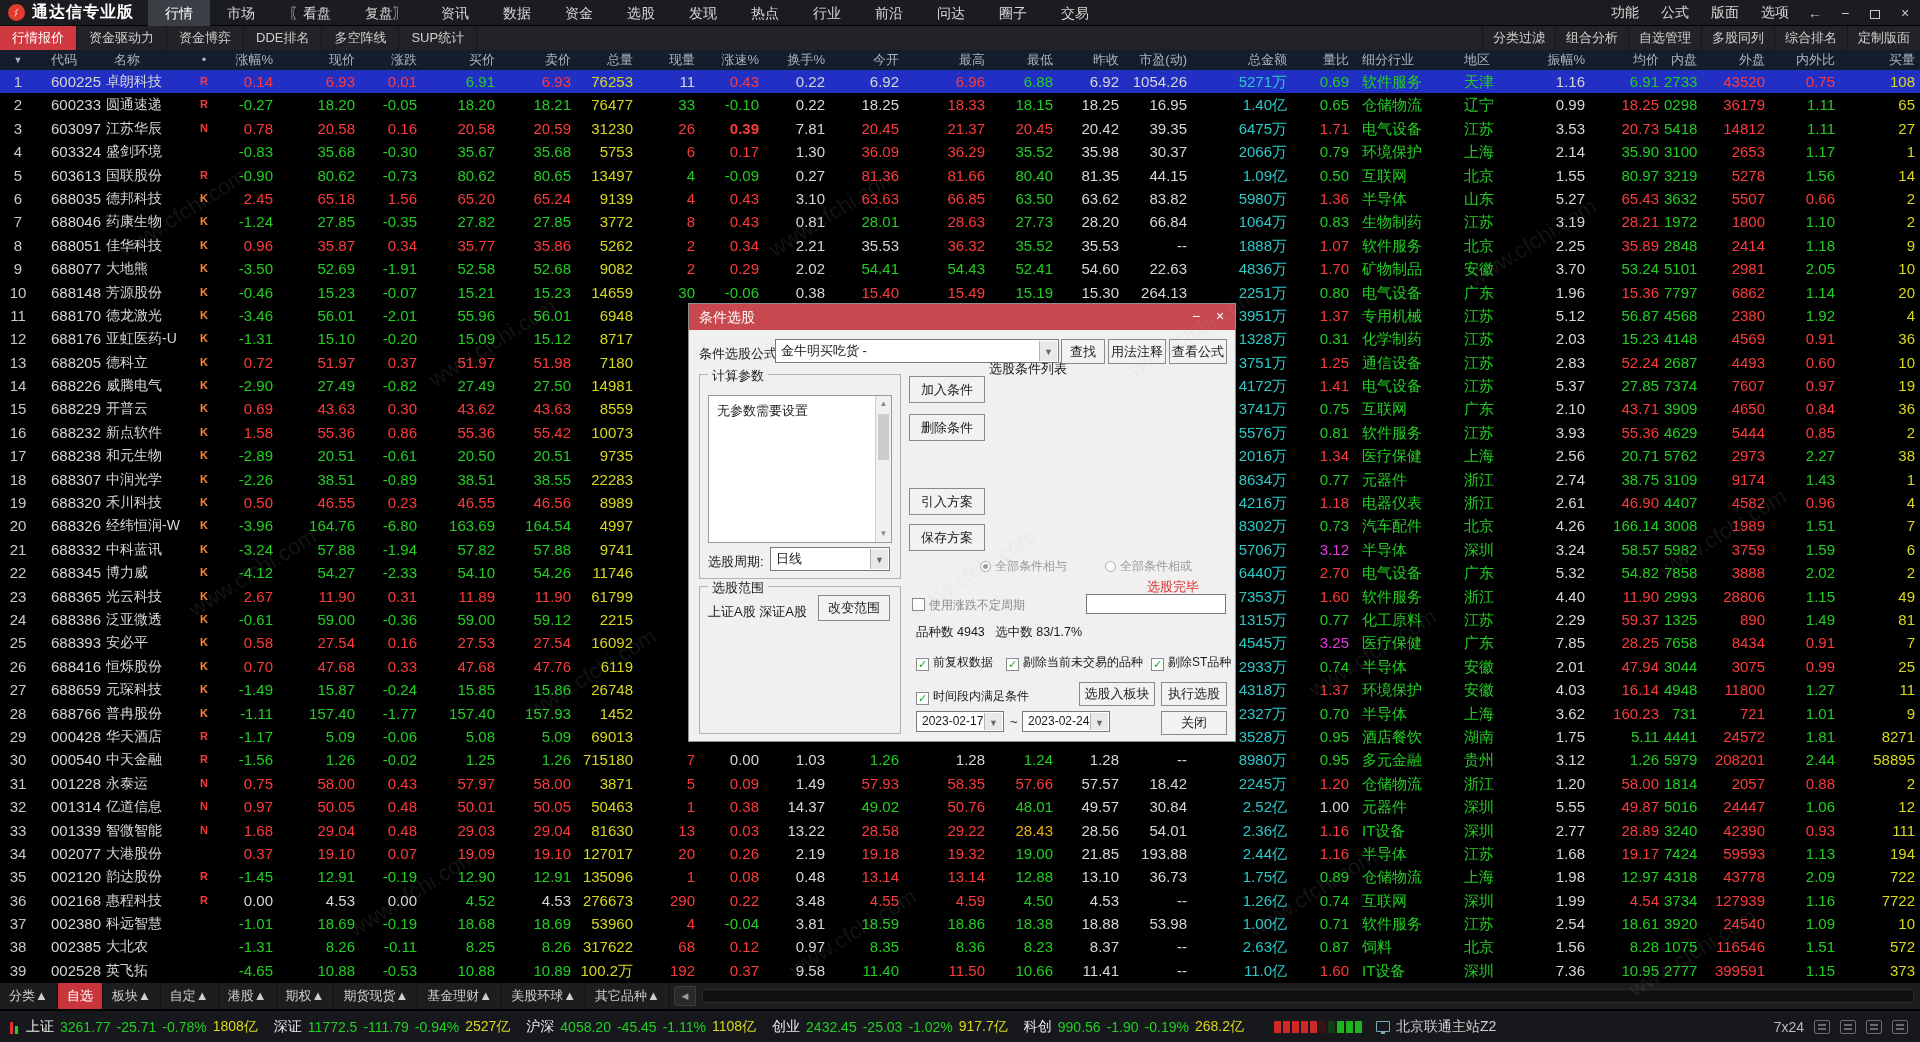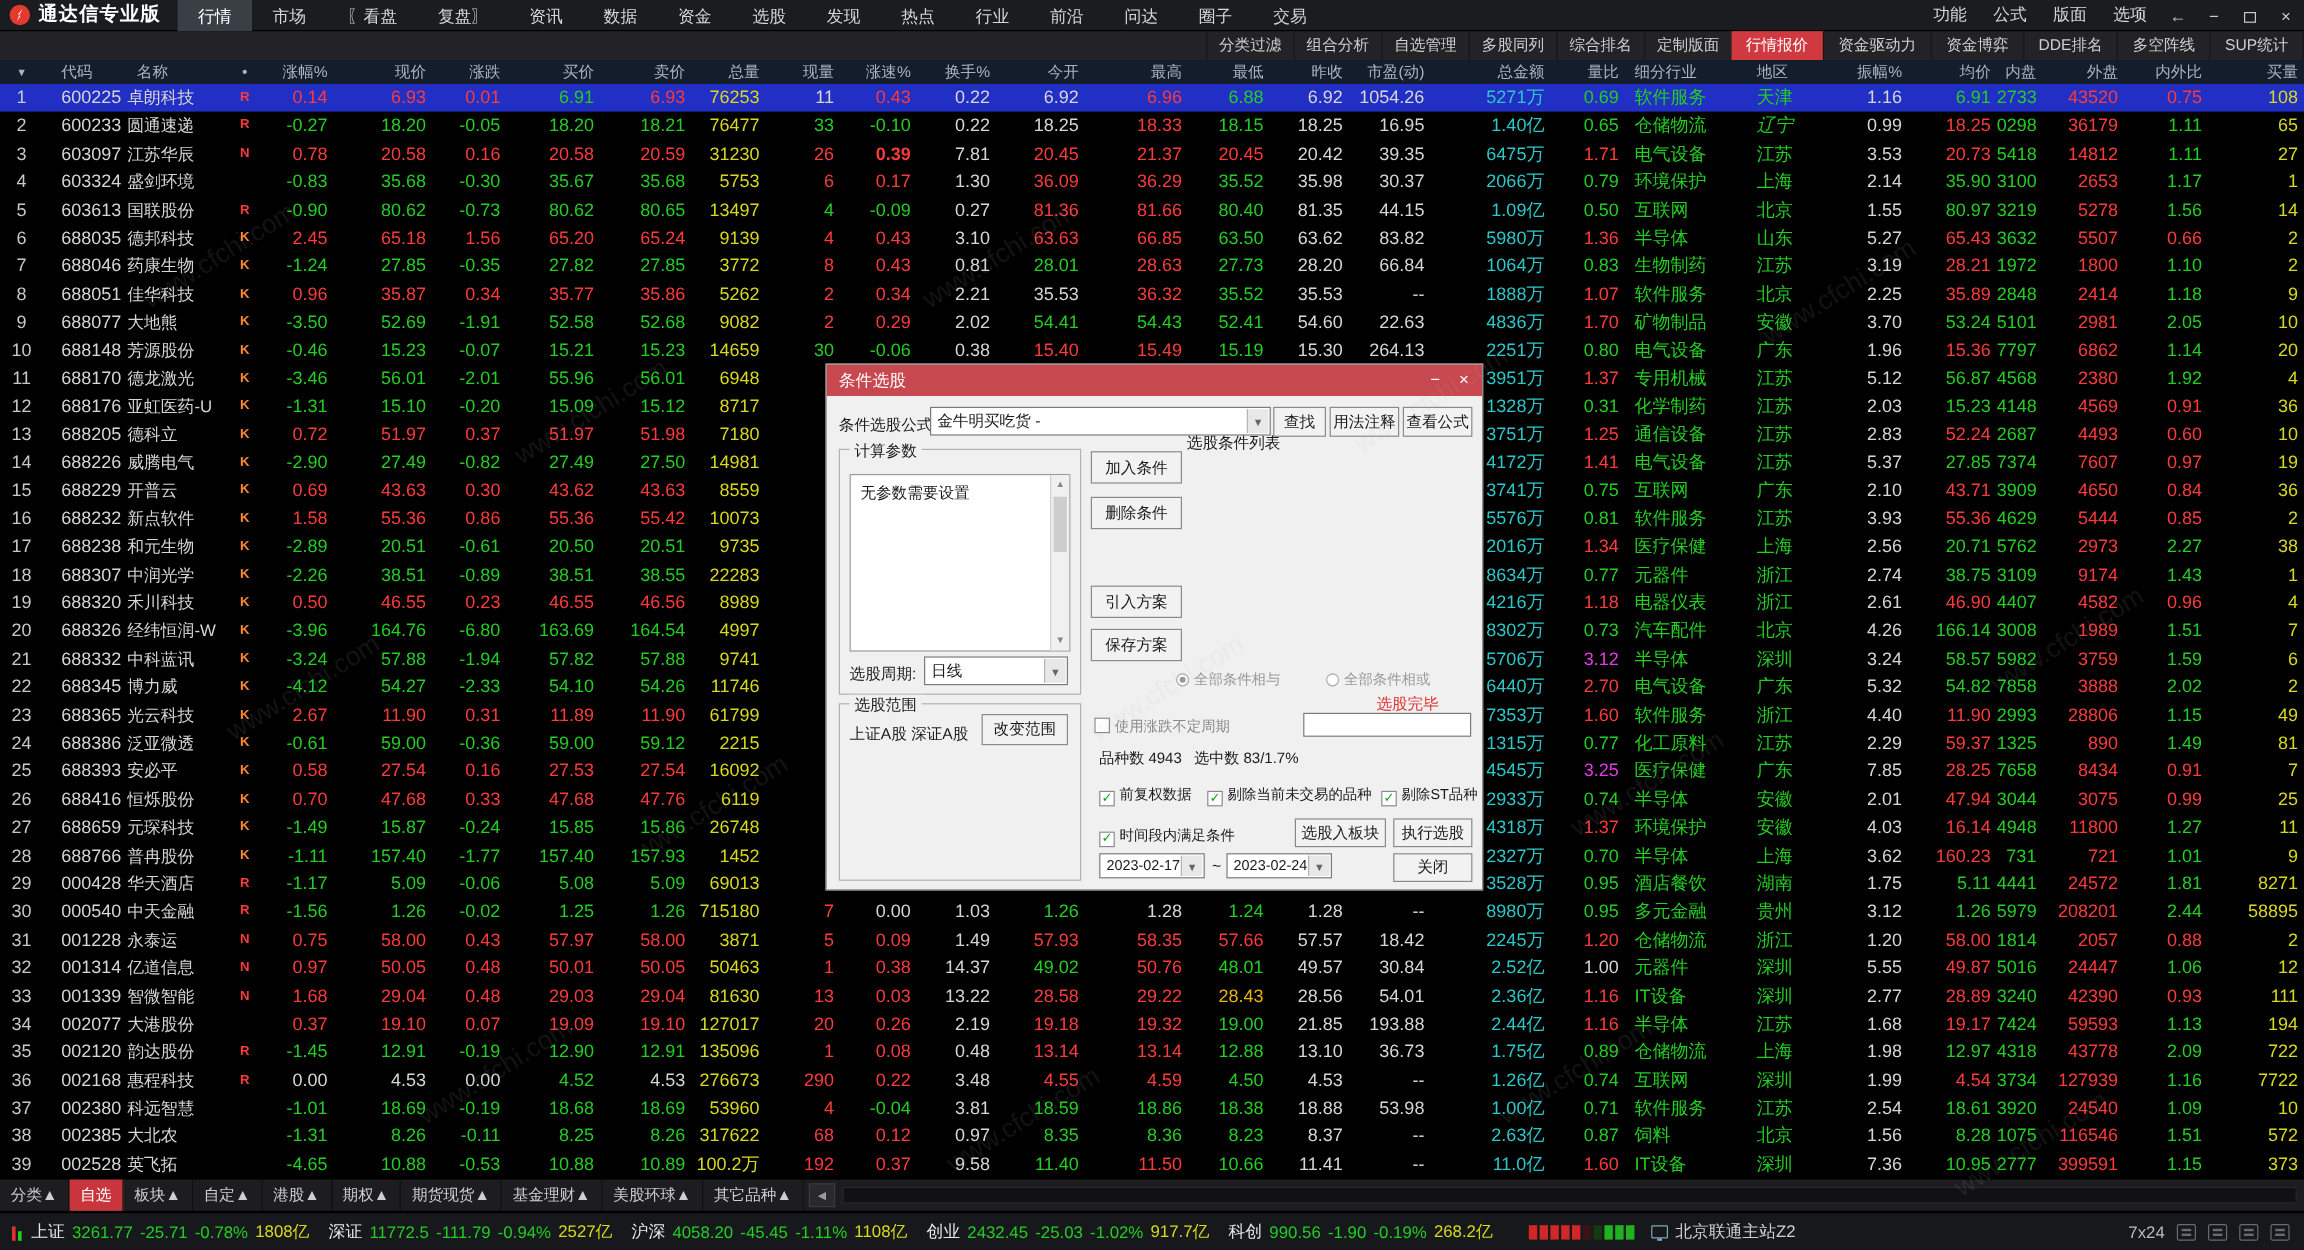--- a/index.html
+++ b/index.html
@@ -140,35 +140,35 @@
       <div class="menu-right-item">版面</div>
       <div class="menu-right-item">选项</div>
       <div class="winbtn">←</div>
       <div class="winbtn">−</div>
       <div class="winbtn"><span class="restore-box"></span></div>
       <div class="winbtn">×</div>
     </div>
 </div>
 
 <div id="subbar">
+  <div id="sub-tabs" style="display:flex">
+      <div class="sub-tab active">行情报价</div>
+      <div class="sub-tab">资金驱动力</div>
+      <div class="sub-tab">资金博弈</div>
+      <div class="sub-tab">DDE排名</div>
+      <div class="sub-tab">多空阵线</div>
+      <div class="sub-tab">SUP统计</div>
+    </div>
   <div id="subbar-right">
       <div class="sub-tool">分类过滤</div>
       <div class="sub-tool">组合分析</div>
       <div class="sub-tool">自选管理</div>
       <div class="sub-tool">多股同列</div>
       <div class="sub-tool">综合排名</div>
       <div class="sub-tool">定制版面</div>
-    </div>
-  <div id="sub-tabs" style="display:flex">
-      <div class="sub-tab active">行情报价</div>
-      <div class="sub-tab">资金驱动力</div>
-      <div class="sub-tab">资金博弈</div>
-      <div class="sub-tab">DDE排名</div>
-      <div class="sub-tab">多空阵线</div>
-      <div class="sub-tab">SUP统计</div>
     </div>
 </div>
 
 <div id="thead">
     <div class="hcell ac" style="width: 36px; font-size: 9px;">▼</div>
     <div class="hcell al" style="width: 70px; padding-left: 15px;">代码</div>
     <div class="hcell al" style="width: 76px; padding-left: 8px;">名称</div>
     <div class="hcell ac" style="width: 44px;">•</div>
     <div class="hcell ar" style="width: 52px;">涨幅%</div>
     <div class="hcell ar" style="width: 82px;">现价</div>
@@ -241,21 +241,21 @@
       <div class="tcell ar" style="width: 64px; color: rgb(35, 205, 35);">-0.10</div>
       <div class="tcell ar" style="width: 66px; color: rgb(214, 214, 214);">0.22</div>
       <div class="tcell ar" style="width: 74px; color: rgb(214, 214, 214);">18.25</div>
       <div class="tcell ar" style="width: 86px; color: rgb(251, 59, 59);">18.33</div>
       <div class="tcell ar" style="width: 68px; color: rgb(35, 205, 35);">18.15</div>
       <div class="tcell ar" style="width: 66px; color: rgb(214, 214, 214);">18.25</div>
       <div class="tcell ar" style="width: 68px; color: rgb(214, 214, 214);">16.95</div>
       <div class="tcell ar" style="width: 100px; color: rgb(44, 200, 200);">1.40亿</div>
       <div class="tcell ar" style="width: 62px; color: rgb(35, 205, 35);">0.65</div>
       <div class="tcell al" style="width: 102px; color: rgb(35, 205, 35); padding-left: 8px;">仓储物流</div>
-      <div class="tcell al" style="width: 84px; color: rgb(35, 205, 35); padding-left: 8px; font-style: italic;">辽宁</div>
+      <div class="tcell al" style="width: 84px; color: rgb(35, 205, 35); padding-left: 8px;">辽宁</div>
       <div class="tcell ar" style="width: 50px; color: rgb(214, 214, 214);">0.99</div>
       <div class="tcell ar" style="width: 74px; color: rgb(251, 59, 59);">18.25</div>
       <div class="tcell ar" style="width: 38px; color: rgb(35, 205, 35);">0298</div>
       <div class="tcell ar" style="width: 68px; color: rgb(251, 59, 59);">36179</div>
       <div class="tcell ar" style="width: 70px; color: rgb(35, 205, 35);">1.11</div>
       <div class="tcell ar" style="width: 80px; color: rgb(216, 216, 30);">65</div>
     </div>
     <div class="trow">
       <div class="tcell ac" style="width: 36px; color: rgb(200, 200, 200);">3</div>
       <div class="tcell al" style="width: 70px; color: rgb(214, 214, 214); padding-left: 15px;">603097</div>

